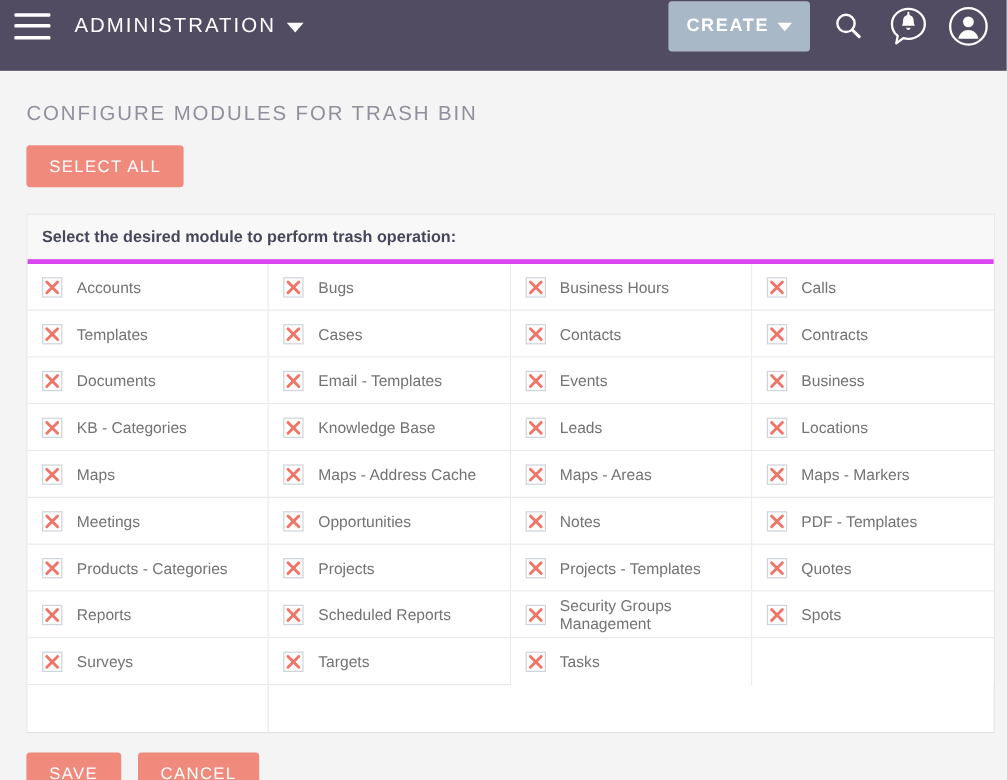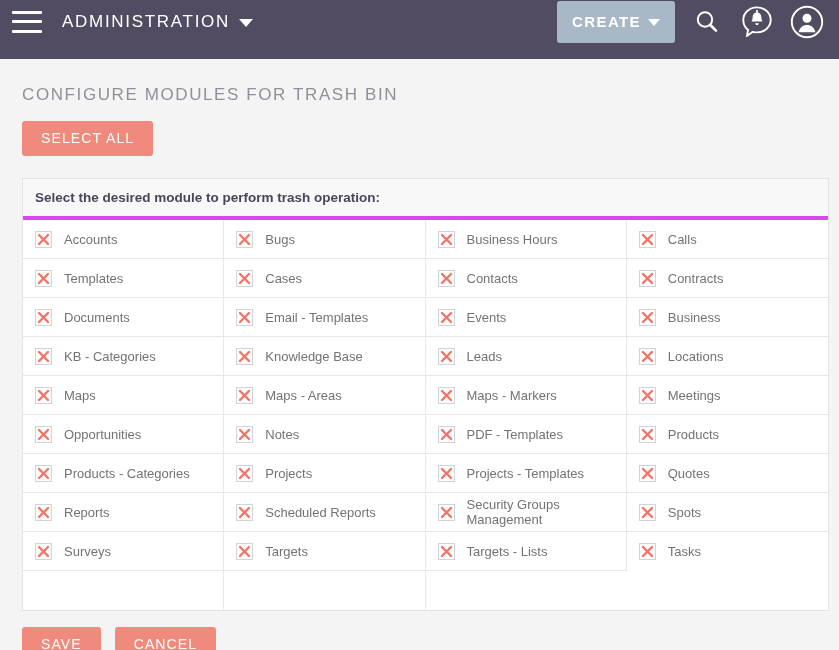--- a/index.html
+++ b/index.html
@@ -394,20 +394,29 @@
           </span>
           <span>Maps</span>
         </div>
         <div class="cell">
           <span class="cbox">
             <svg width="15" height="15" viewBox="0 0 15 15">
               <line x1="3" y1="3" x2="12" y2="12" stroke="#ef7568" stroke-width="2.4" stroke-linecap="round"></line>
               <line x1="12" y1="3" x2="3" y2="12" stroke="#ef7568" stroke-width="2.4" stroke-linecap="round"></line>
             </svg>
           </span>
+          <span>Maps - Address Cache</span>
+        </div>
+        <div class="cell">
+          <span class="cbox">
+            <svg width="15" height="15" viewBox="0 0 15 15">
+              <line x1="3" y1="3" x2="12" y2="12" stroke="#ef7568" stroke-width="2.4" stroke-linecap="round"></line>
+              <line x1="12" y1="3" x2="3" y2="12" stroke="#ef7568" stroke-width="2.4" stroke-linecap="round"></line>
+            </svg>
+          </span>
           <span>Maps - Areas</span>
         </div>
         <div class="cell">
           <span class="cbox">
             <svg width="15" height="15" viewBox="0 0 15 15">
               <line x1="3" y1="3" x2="12" y2="12" stroke="#ef7568" stroke-width="2.4" stroke-linecap="round"></line>
               <line x1="12" y1="3" x2="3" y2="12" stroke="#ef7568" stroke-width="2.4" stroke-linecap="round"></line>
             </svg>
           </span>
           <span>Maps - Markers</span>
@@ -448,29 +457,20 @@
           </span>
           <span>PDF - Templates</span>
         </div>
         <div class="cell">
           <span class="cbox">
             <svg width="15" height="15" viewBox="0 0 15 15">
               <line x1="3" y1="3" x2="12" y2="12" stroke="#ef7568" stroke-width="2.4" stroke-linecap="round"></line>
               <line x1="12" y1="3" x2="3" y2="12" stroke="#ef7568" stroke-width="2.4" stroke-linecap="round"></line>
             </svg>
           </span>
-          <span>Products</span>
-        </div>
-        <div class="cell">
-          <span class="cbox">
-            <svg width="15" height="15" viewBox="0 0 15 15">
-              <line x1="3" y1="3" x2="12" y2="12" stroke="#ef7568" stroke-width="2.4" stroke-linecap="round"></line>
-              <line x1="12" y1="3" x2="3" y2="12" stroke="#ef7568" stroke-width="2.4" stroke-linecap="round"></line>
-            </svg>
-          </span>
           <span>Products - Categories</span>
         </div>
         <div class="cell">
           <span class="cbox">
             <svg width="15" height="15" viewBox="0 0 15 15">
               <line x1="3" y1="3" x2="12" y2="12" stroke="#ef7568" stroke-width="2.4" stroke-linecap="round"></line>
               <line x1="12" y1="3" x2="3" y2="12" stroke="#ef7568" stroke-width="2.4" stroke-linecap="round"></line>
             </svg>
           </span>
           <span>Projects</span>
@@ -539,29 +539,20 @@
           <span>Surveys</span>
         </div>
         <div class="cell">
           <span class="cbox">
             <svg width="15" height="15" viewBox="0 0 15 15">
               <line x1="3" y1="3" x2="12" y2="12" stroke="#ef7568" stroke-width="2.4" stroke-linecap="round"></line>
               <line x1="12" y1="3" x2="3" y2="12" stroke="#ef7568" stroke-width="2.4" stroke-linecap="round"></line>
             </svg>
           </span>
           <span>Targets</span>
-        </div>
-        <div class="cell">
-          <span class="cbox">
-            <svg width="15" height="15" viewBox="0 0 15 15">
-              <line x1="3" y1="3" x2="12" y2="12" stroke="#ef7568" stroke-width="2.4" stroke-linecap="round"></line>
-              <line x1="12" y1="3" x2="3" y2="12" stroke="#ef7568" stroke-width="2.4" stroke-linecap="round"></line>
-            </svg>
-          </span>
-          <span>Targets - Lists</span>
         </div>
         <div class="cell last-row">
           <span class="cbox">
             <svg width="15" height="15" viewBox="0 0 15 15">
               <line x1="3" y1="3" x2="12" y2="12" stroke="#ef7568" stroke-width="2.4" stroke-linecap="round"></line>
               <line x1="12" y1="3" x2="3" y2="12" stroke="#ef7568" stroke-width="2.4" stroke-linecap="round"></line>
             </svg>
           </span>
           <span>Tasks</span>
         </div>

